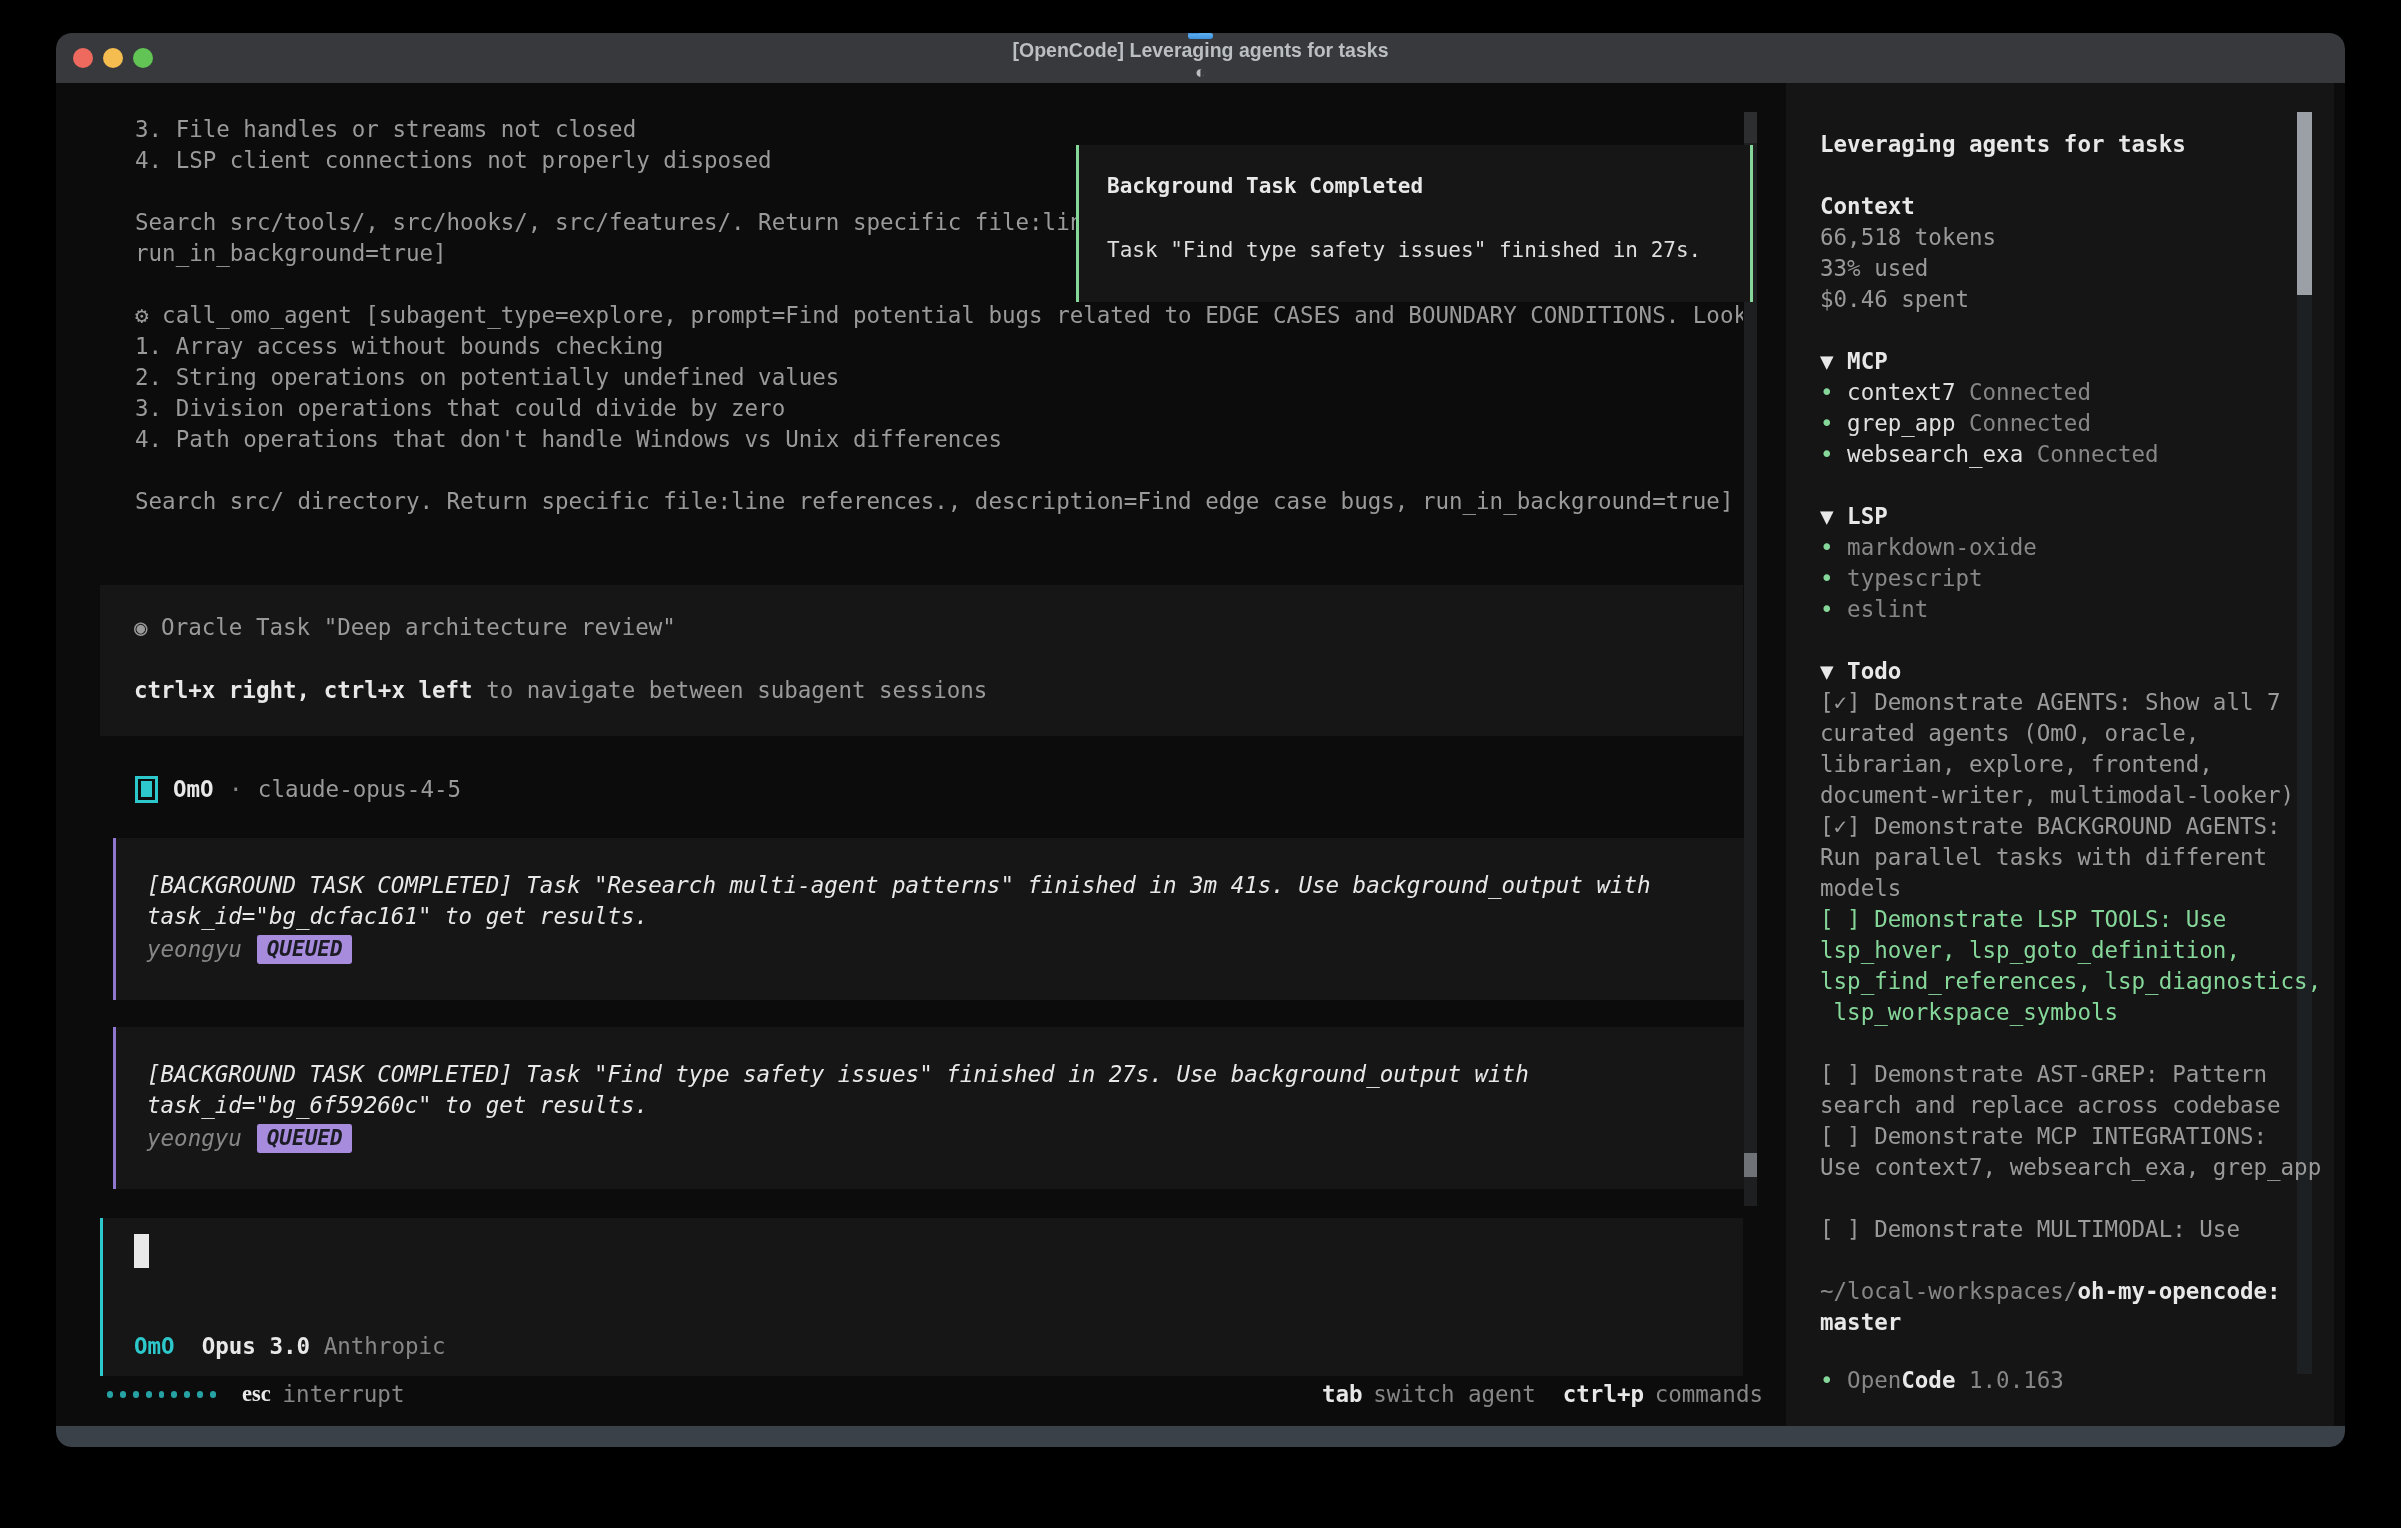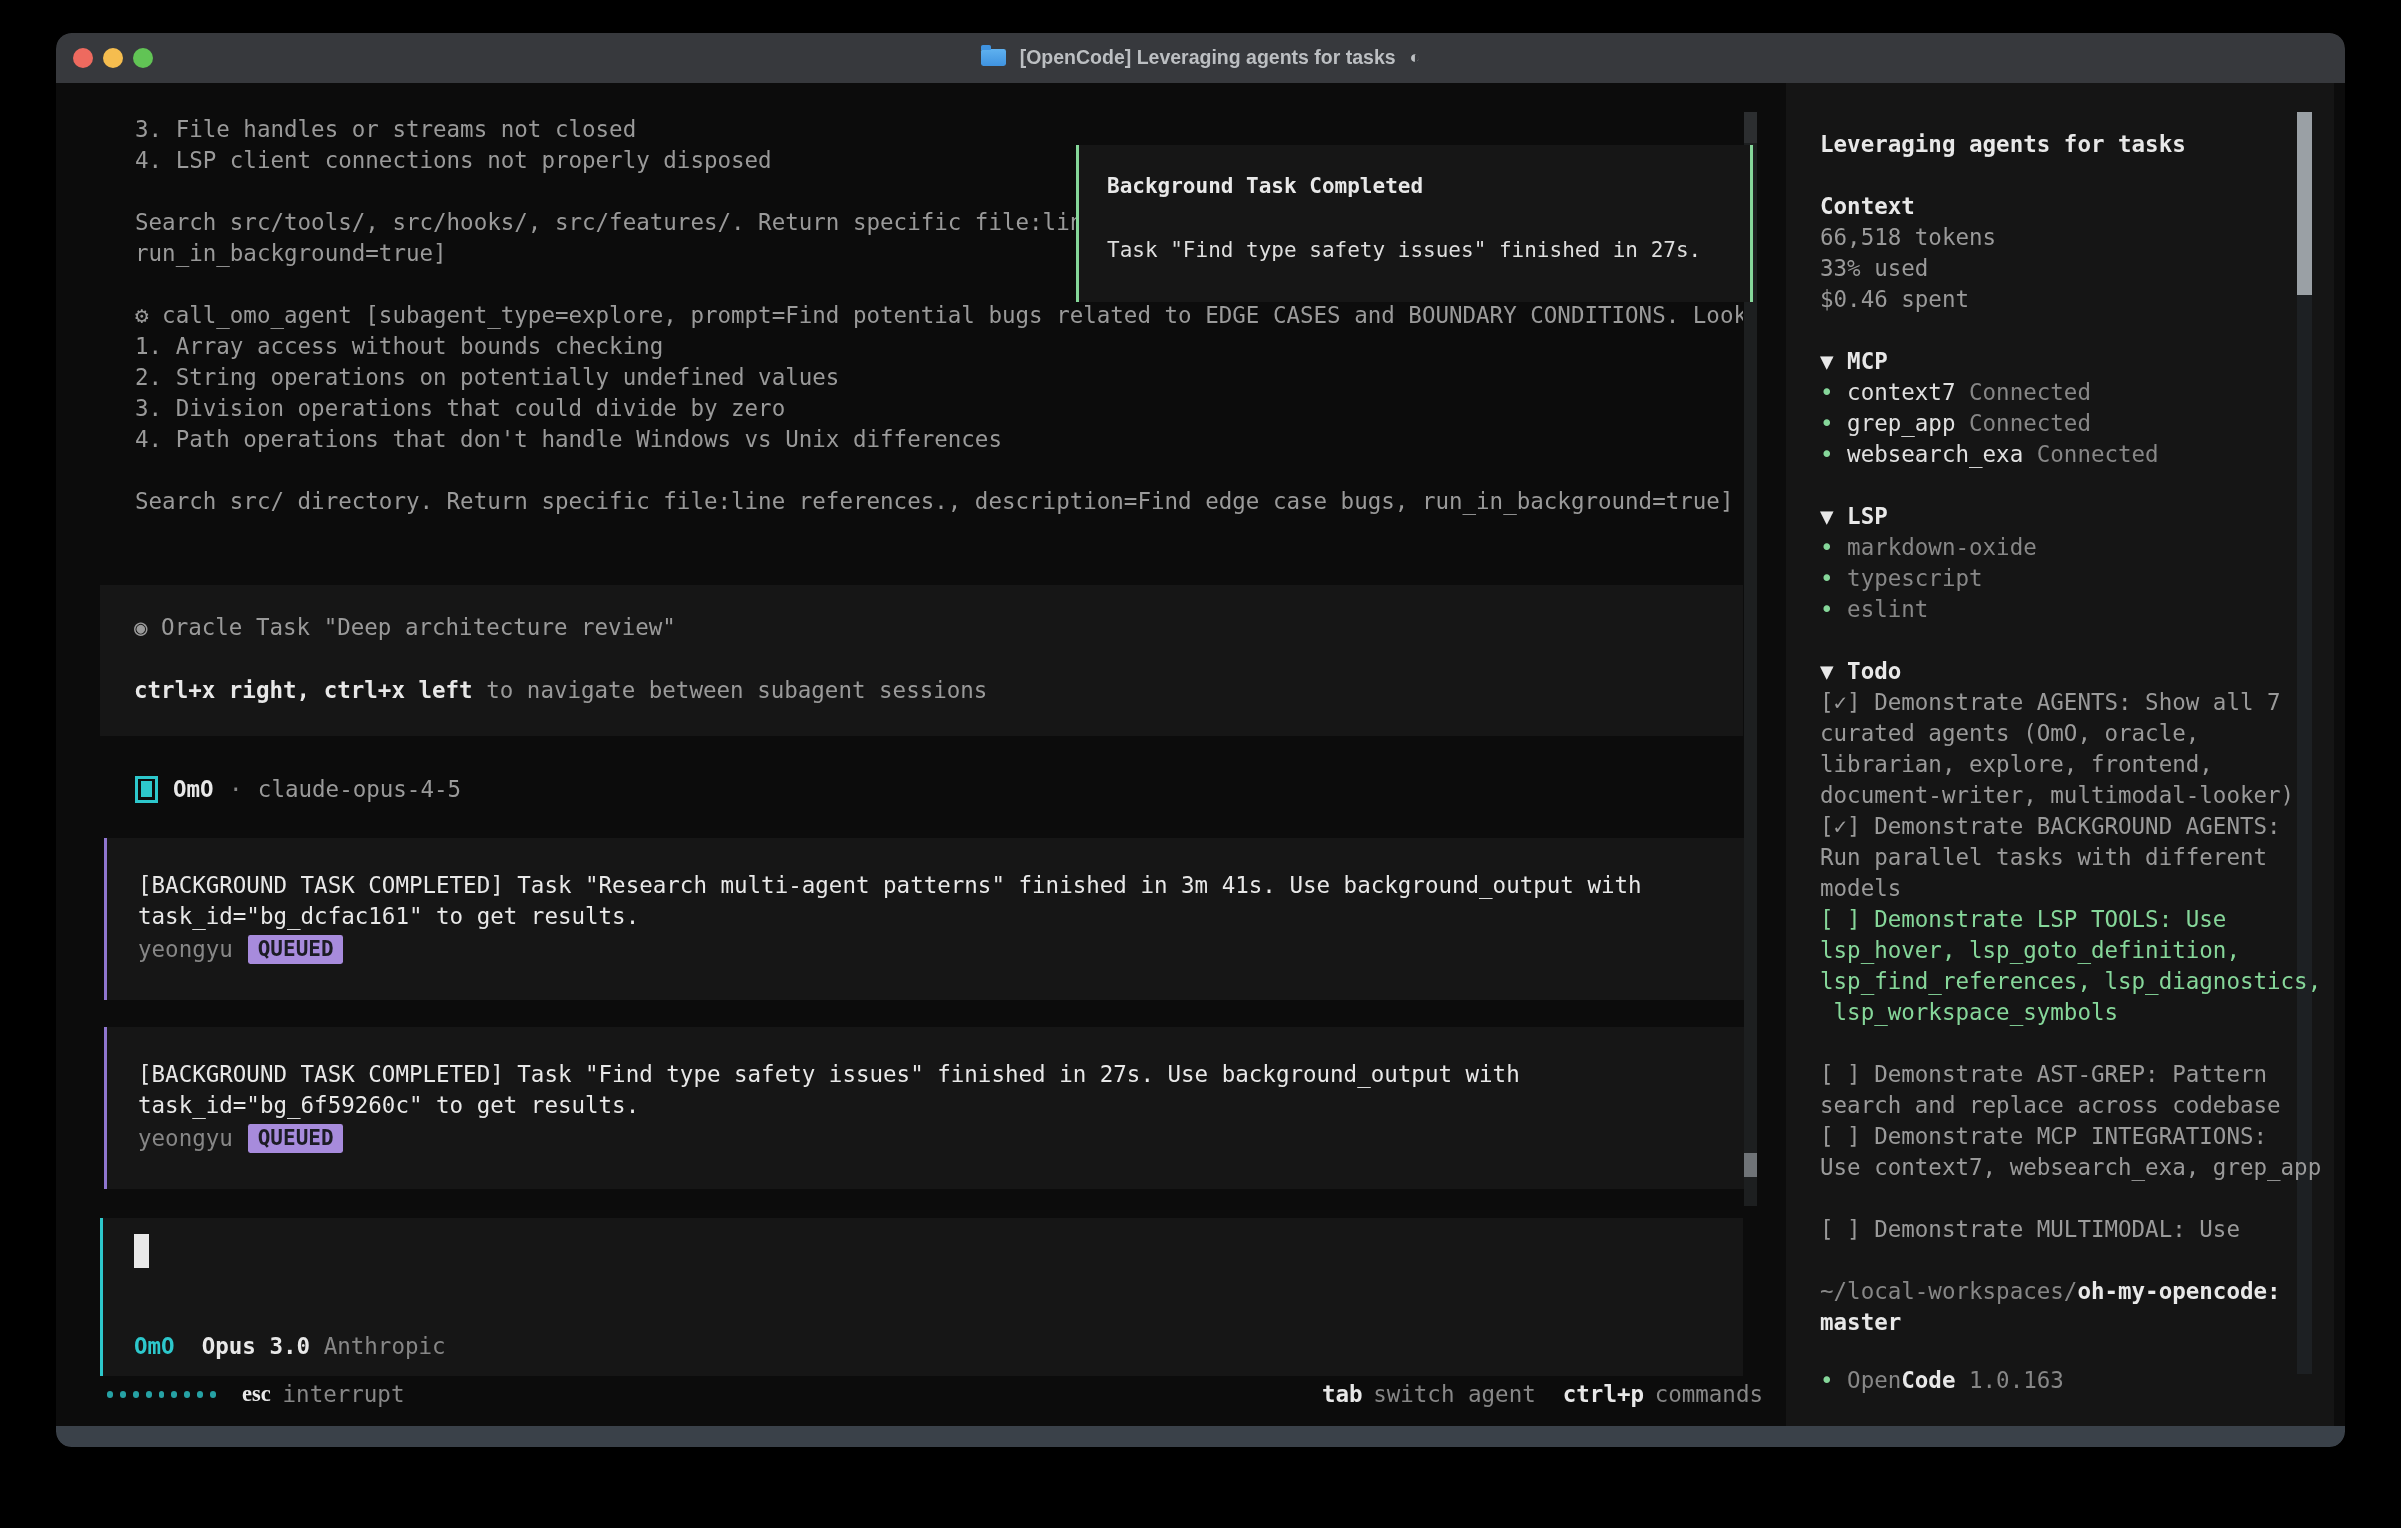--- a/index.html
+++ b/index.html
@@ -28,22 +28,22 @@
 
   
   .titlebar{position:absolute;left:0;top:0;width:100%;height:50px;background:var(--titlebar);
     border-radius:15.4px 15.4px 0 0;}
   .traffic{position:absolute;left:16.5px;top:0;height:50px;display:flex;align-items:center;gap:10px;}
   .tl{width:20px;height:20px;border-radius:50%;display:inline-block;}
   .tl.red{background:#ee6a5f;}
   .tl.yellow{background:#f5bd4f;}
   .tl.green{background:#61c455;}
   .title-center{position:absolute;left:0;top:0;width:100%;height:50px;display:flex;
-    align-items:center;justify-content:center;gap:14px;
-    font-family:"Liberation Sans","DejaVu Sans",sans-serif;font-size:19.5px;font-weight:bold;color:#bcbfc2;}
+    align-items:center;justify-content:center;gap:0;
+    font-family:"Liberation Sans","DejaVu Sans",sans-serif;font-size:19.5px;font-weight:bold;color:#bcbfc2;flex-direction:column;}
   .folder{position:relative;width:25px;height:17.7px;background:linear-gradient(#5fb1ef,#3f93e0);
     border-radius:2.4px;}
   .folder::before{content:"";position:absolute;left:0;top:-3.5px;width:10.6px;height:4.7px;
     background:#3f93e0;border-radius:1.8px 1.8px 0 0;}
   .moon{font-size:17.7px;color:#bcbfc2;font-weight:normal;}
 
   
   .content{position:absolute;left:0;top:50px;width:100%;height:1364px;}
 
   .scrollback{position:absolute;left:79px;top:31px;width:1608px;height:414px;
@@ -63,22 +63,22 @@
 
   
   .agent-row{position:absolute;left:79px;top:690px;height:33px;display:flex;align-items:center;gap:15.4px;}
   .omo-icon{width:22.5px;height:27px;border:3px solid var(--teal);display:flex;align-items:center;justify-content:center;}
   .omo-icon .fill{width:10.6px;height:15.4px;background:var(--teal);}
   .agent-name{color:var(--fg);font-weight:bold;}
   .agent-sep{color:var(--dim);}
   .agent-model{color:var(--gray);}
 
   
-  .task{position:absolute;left:48px;width:1643px;height:162px;background:var(--panel);
-    border-left:3.5px solid var(--purple-border);}
+  .task{position:absolute;left:57px;width:1643px;height:162px;background:var(--panel);
+    border-left:3.5px solid var(--purple-border);font-style:italic;}
   .task.t1{top:755px;}
   .task.t2{top:944px;}
   .task .line{position:relative;left:31px;line-height:31px;white-space:pre;color:var(--fg);width:1590px;overflow:hidden;}
   .task .line.first{margin-top:32px;}
   .task .meta{position:relative;left:31px;margin-top:3.5px;display:flex;align-items:center;gap:15.4px;}
   .task .author{color:var(--dim);}
   .badge{background:var(--purple);color:var(--badge-text);font-weight:bold;font-size:21px;
     padding:1.8px 9.5px 3px 9.5px;border-radius:2.4px;}
 
   

